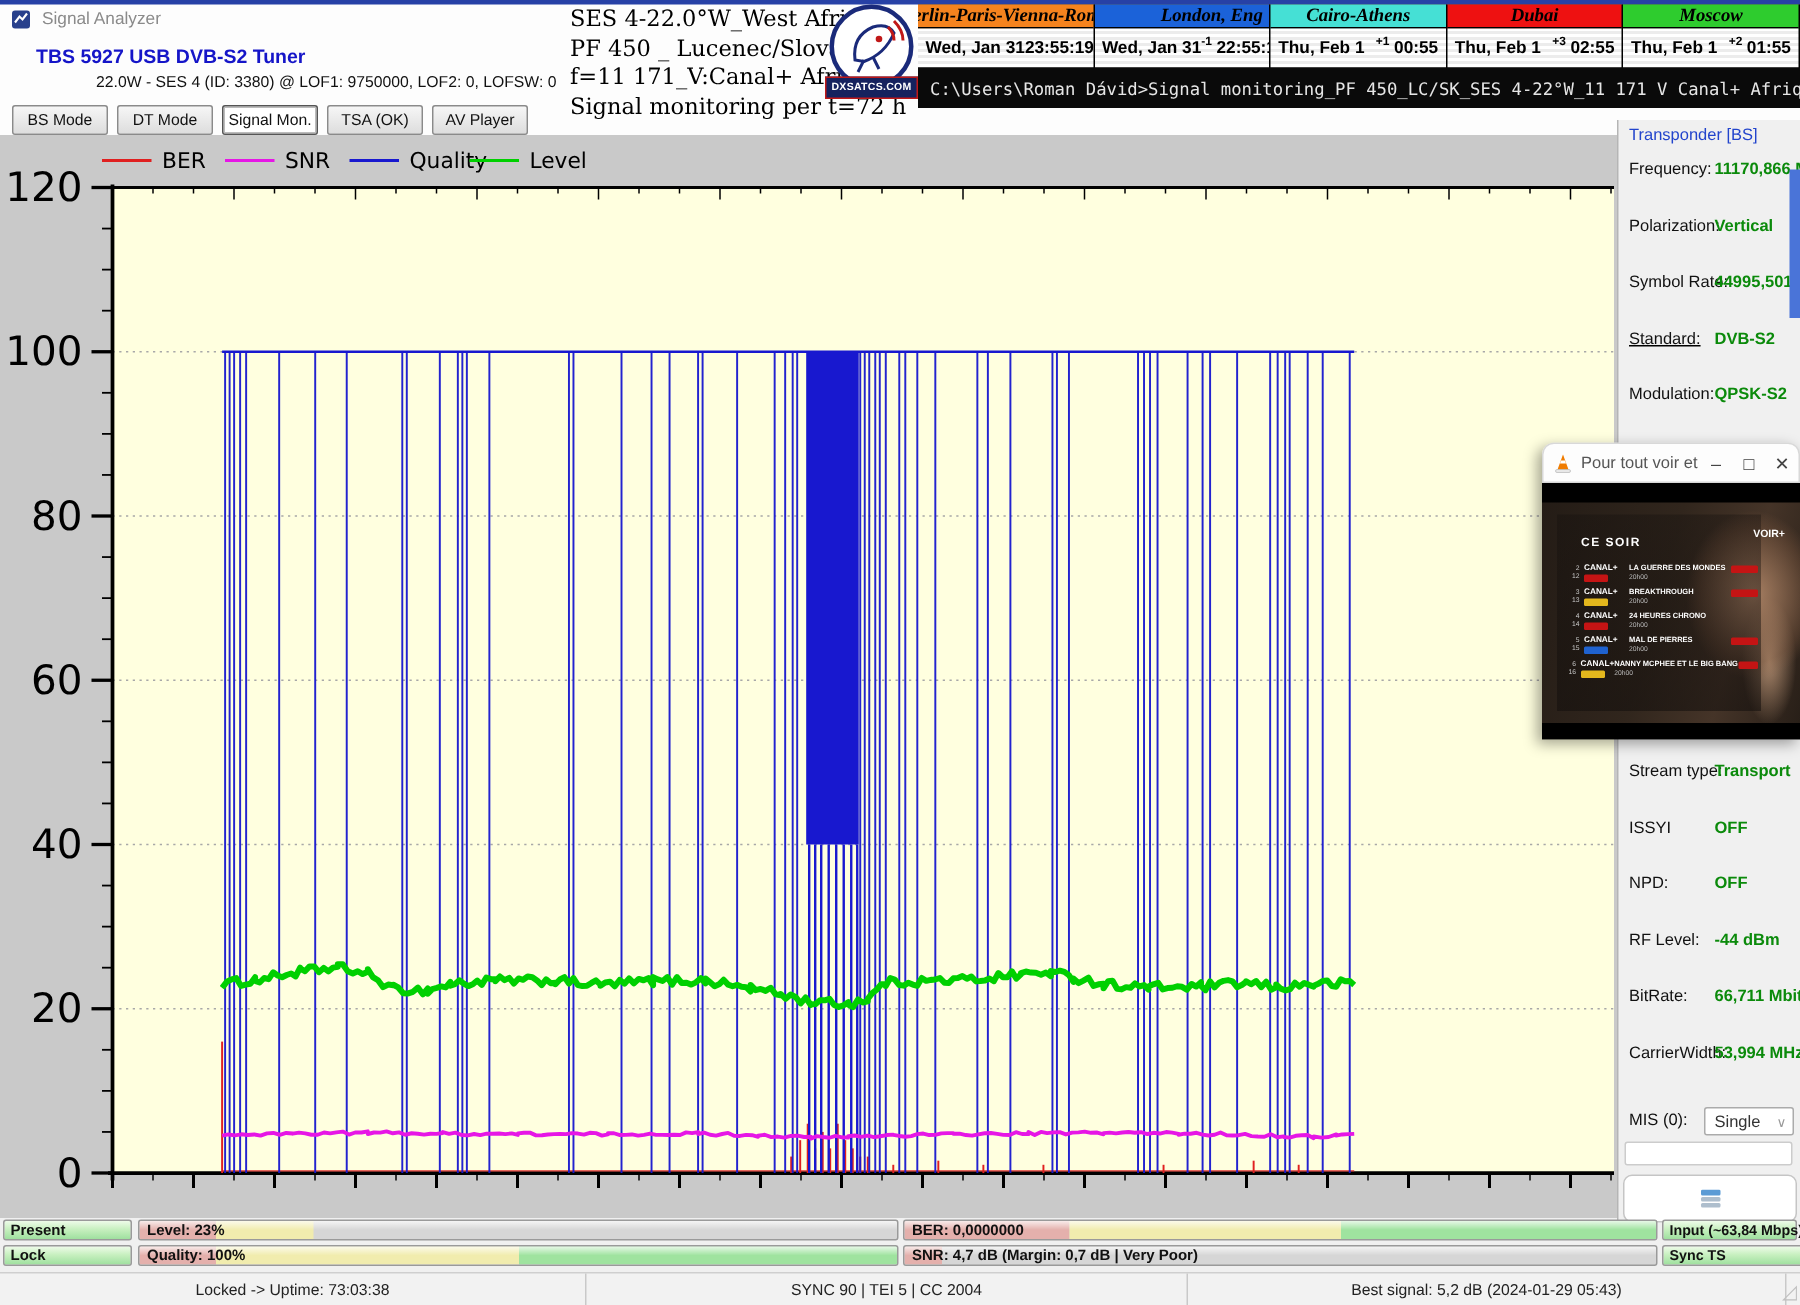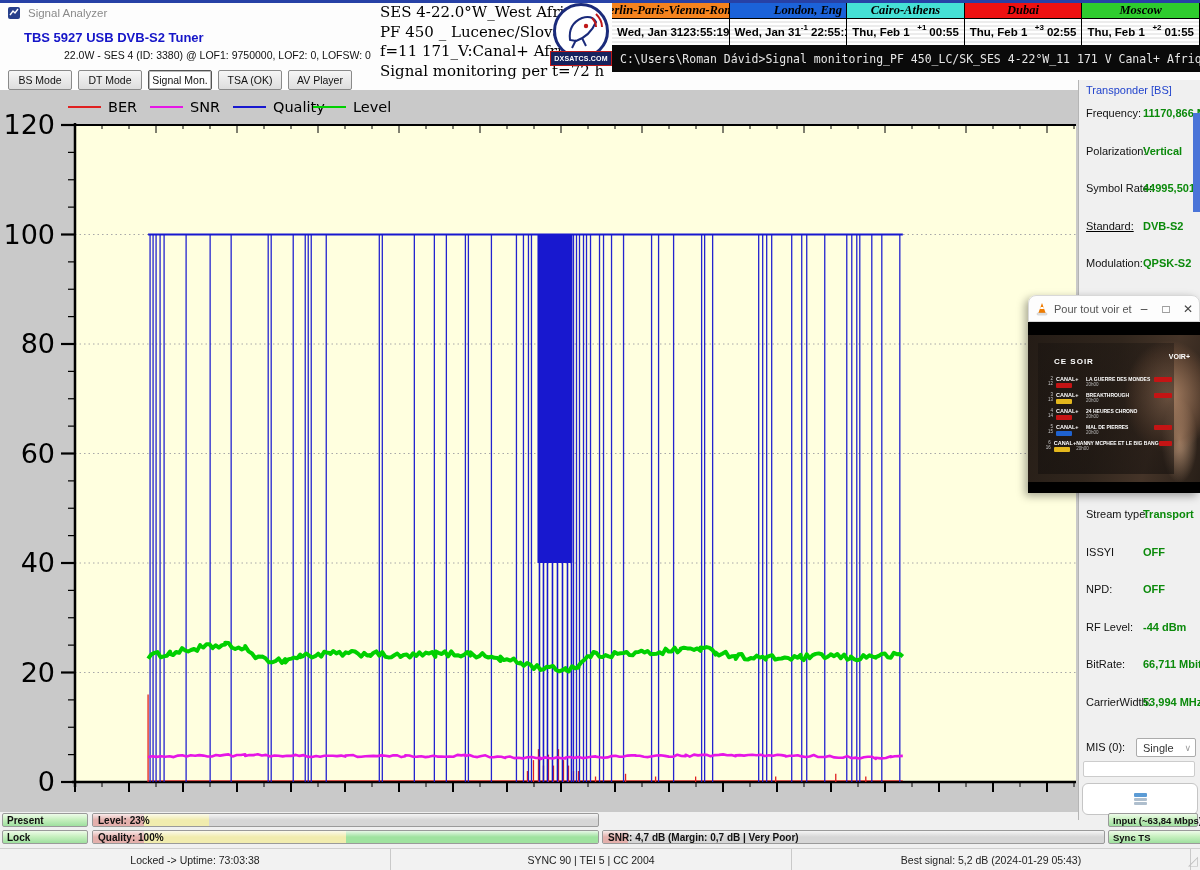--- a/index.html
+++ b/index.html
@@ -574,20 +574,27 @@
   <div class="meters">
       <div class="pill" style="left: 2px; top: 0px; width: 86px;">
         <div class="t">Present</div>
       </div>
       <div class="mbar" style="left: 92px; top: 0px; width: 507px;">
         <div class="seg" style="left: 0%; width: 10%; background: rgb(228, 176, 172);"></div>
         <div class="seg" style="left: 10%; width: 13%; background: rgb(241, 236, 174);"></div>
         <div class="gloss"></div>
         <div class="t">Level: 23%</div>
       </div>
+      <div class="mbar" style="left: 602px; top: 0px; width: 503px;">
+        <div class="seg" style="left: 0%; width: 22%; background: rgb(228, 176, 172);"></div>
+        <div class="seg" style="left: 22%; width: 36%; background: rgb(241, 236, 174);"></div>
+        <div class="seg" style="left: 58%; width: 42%; background: rgb(159, 227, 159);"></div>
+        <div class="gloss"></div>
+        <div class="t">BER: 0,0000000</div>
+      </div>
       <div class="pill" style="left: 1108px; top: 0px; width: 90px;">
         <div class="t" style="font-size: 9.5px;">Input (~63,84 Mbps)</div>
       </div>
       <div class="pill" style="left: 2px; top: 16.5px; width: 86px;">
         <div class="t">Lock</div>
       </div>
       <div class="mbar" style="left: 92px; top: 16.5px; width: 507px;">
         <div class="seg" style="left: 0%; width: 10%; background: rgb(228, 176, 172);"></div>
         <div class="seg" style="left: 10%; width: 40%; background: rgb(241, 236, 174);"></div>
         <div class="seg" style="left: 50%; width: 50%; background: rgb(159, 227, 159);"></div>

